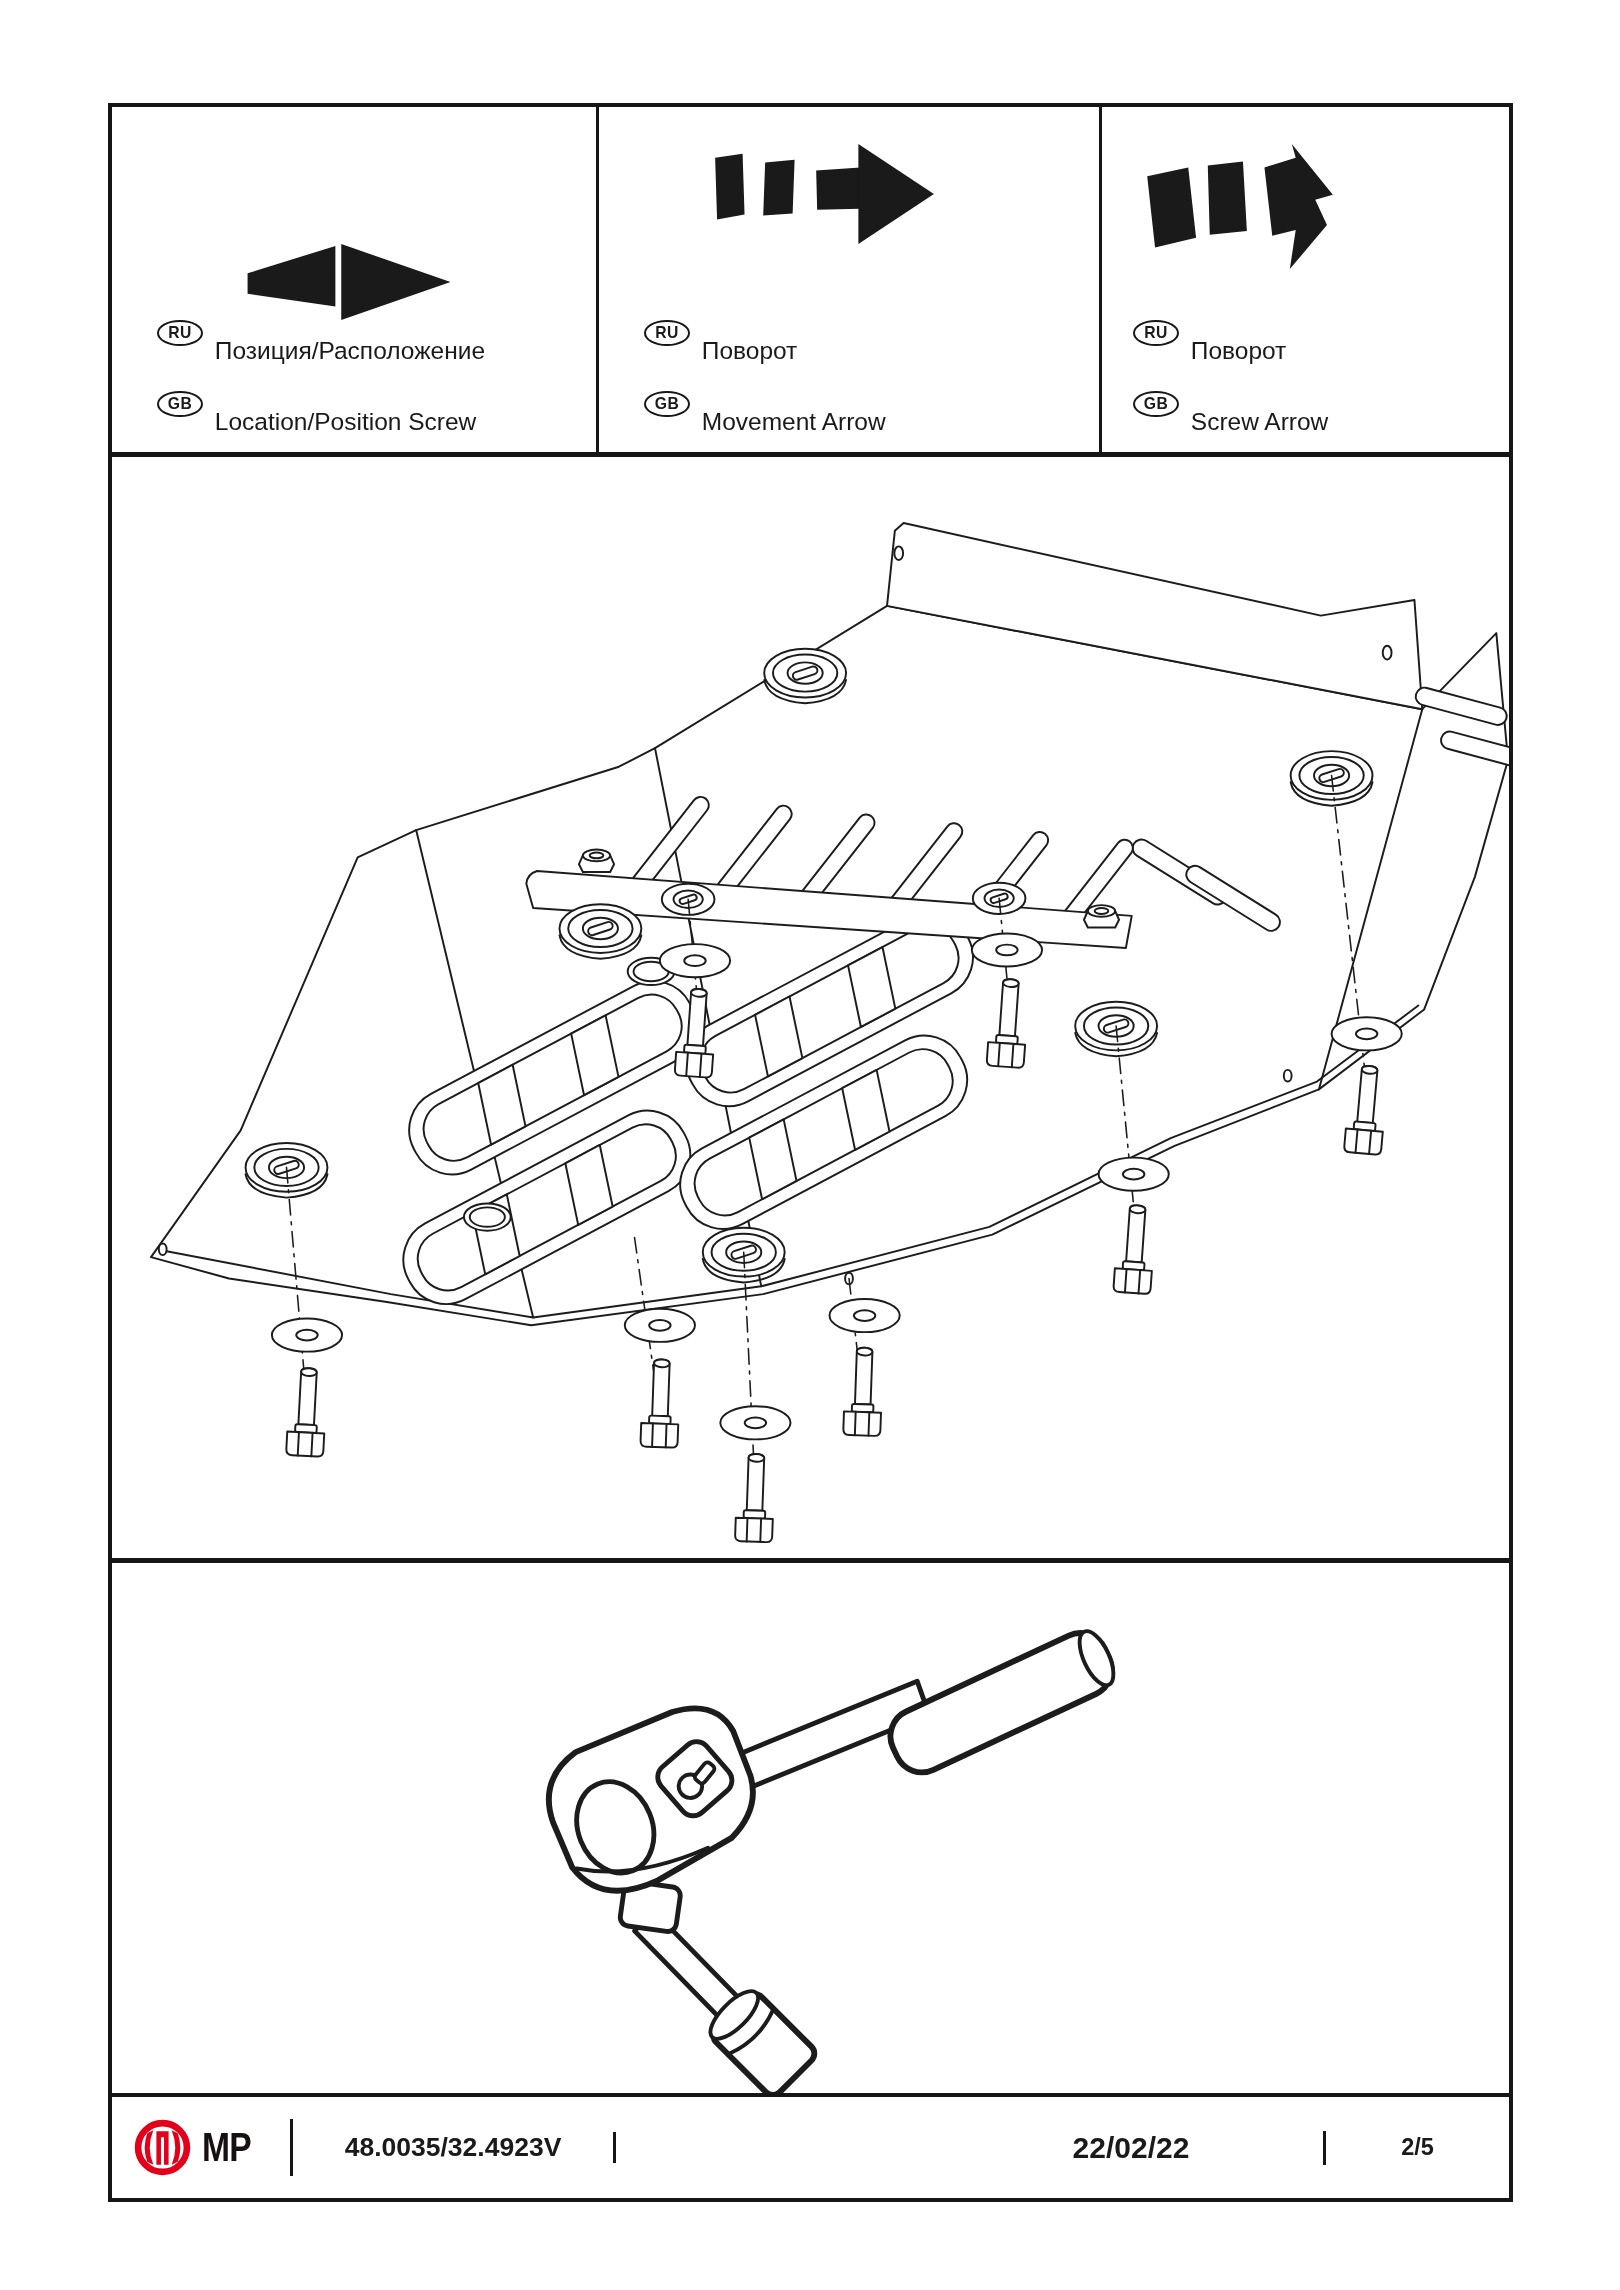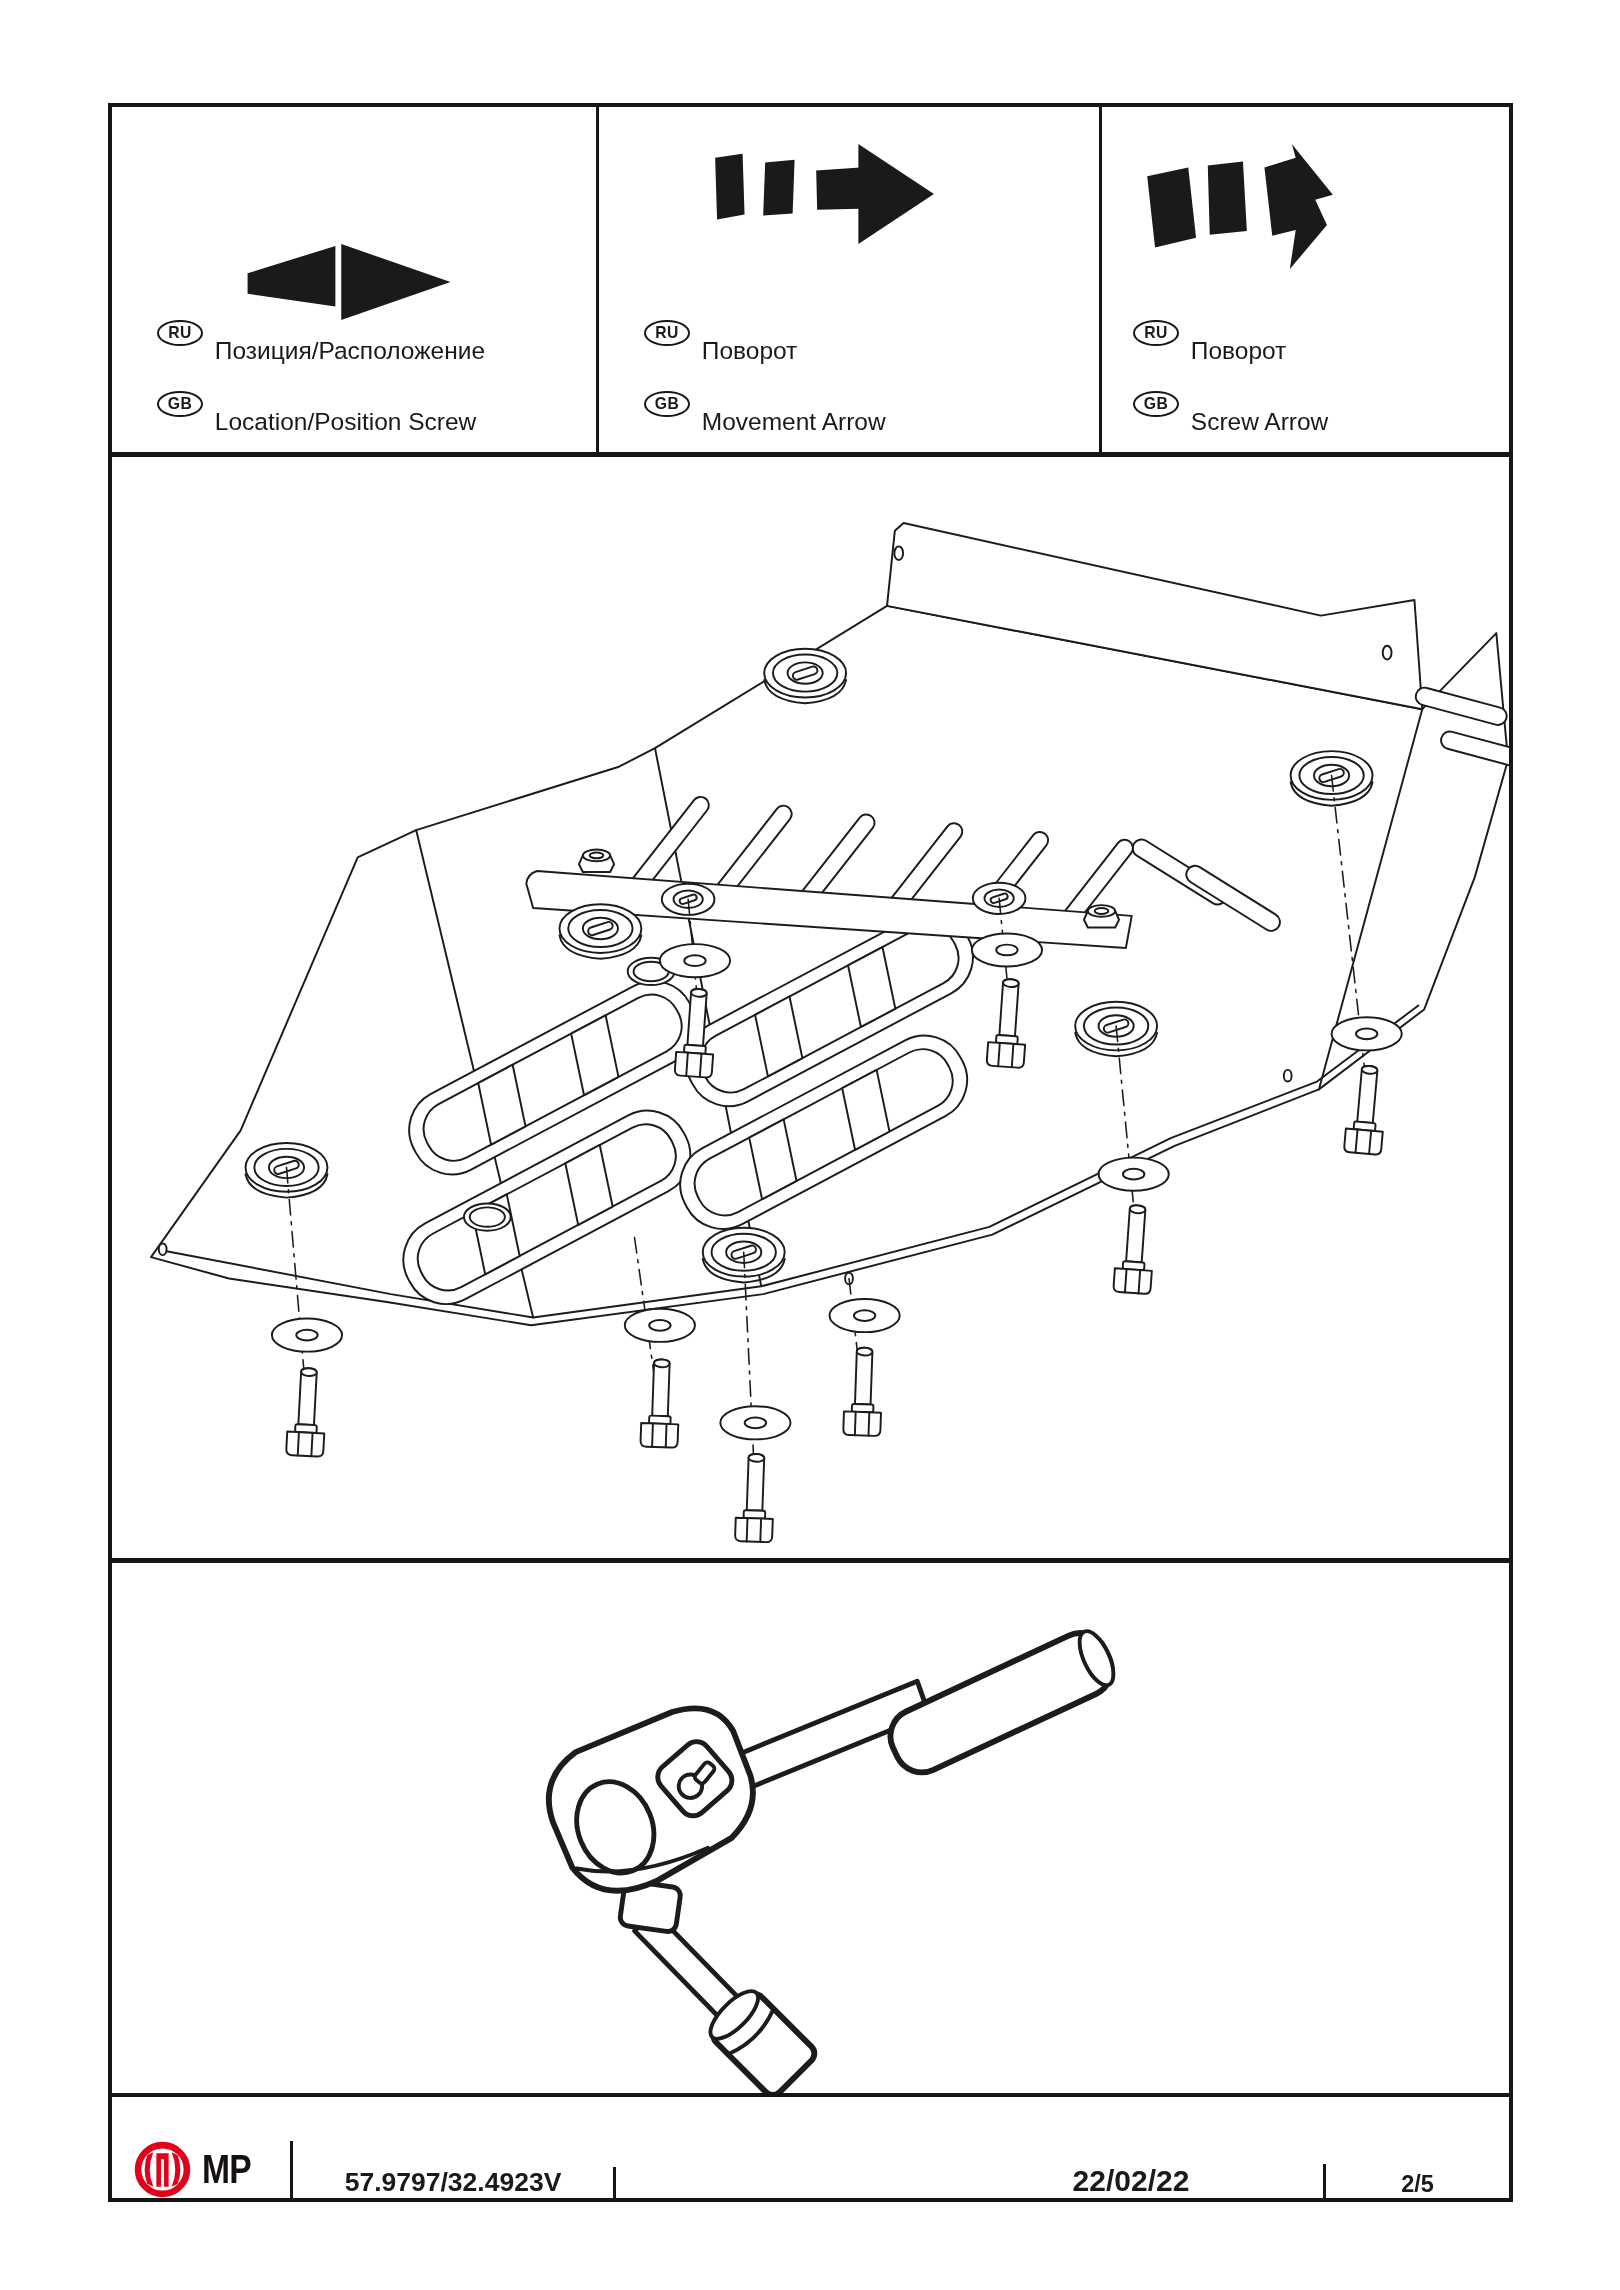--- a/index.html
+++ b/index.html
@@ -18,21 +18,21 @@
   .legend-line{display:flex;align-items:center;gap:11.8px;}
   .badge{display:inline-flex;align-items:center;justify-content:center;
          width:46px;height:26.5px;border:2.9px solid #161616;border-radius:50%;
          font-size:15.7px;font-weight:bold;letter-spacing:0.5px;flex:0 0 auto;box-sizing:border-box;}
   .legend-text{font-size:24.5px;line-height:29px;white-space:nowrap;margin-top:35px;}
   
   .diagram-section{height:1106px;min-height:1106px;position:relative;border-bottom:5.9px solid #161616;box-sizing:border-box;}
   .tool-section{height:530px;min-height:530px;position:relative;}
   .diagram-section svg,.tool-section svg{position:absolute;left:0;top:0;width:100%;height:100%;}
   
-  .footer-row{flex:1;display:flex;border-top:4.9px solid #161616;box-sizing:border-box;align-items:flex-end;}
+  .footer-row{flex:1;display:flex;border-top:4.9px solid #161616;box-sizing:border-box;align-items:center;}
   .fcell{display:flex;align-items:center;justify-content:center;box-sizing:border-box;font-weight:bold;}
   .fcell.logo{width:181px;border-right:3.9px solid #161616;justify-content:flex-start;padding-left:21.6px;gap:11.8px;}
   .fcell.part{width:323px;border-right:3.9px solid #161616;font-size:26.5px;}
   .fcell.blank{width:323px;border-right:3.9px solid #161616;}
   .fcell.date{width:387px;border-right:3.9px solid #161616;font-size:30px;}
   .fcell.pageno{flex:1;font-size:23.5px;}
   .mp-text{font-size:41px;font-weight:bold;transform:scaleX(.82);transform-origin:left center;
            letter-spacing:-1px;color:#171010;}
 </style>
 </head>
@@ -363,21 +363,21 @@
   <div class="footer-row">
     <div class="fcell logo">
       <svg width="57" height="57" viewBox="0 0 56 56">
         <circle cx="28" cy="28" r="24" fill="#ffffff" stroke="#e2001a" stroke-width="6.5"></circle>
         <path d="M13,14 Q8,28 13,42 L19,45 Q12,28 19,11 Z" fill="#e2001a"></path>
         <path d="M43,14 Q48,28 43,42 L37,45 Q44,28 37,11 Z" fill="#e2001a"></path>
         <path d="M22,12 L34,12 L34,45 L29.5,45 L29.5,18 L26.5,18 L26.5,45 L22,45 Z" fill="#e2001a"></path>
       </svg>
       <span class="mp-text">MP</span>
     </div>
-    <div class="fcell part">57.9797/32.4923V</div>
+    <div class="fcell part">48.0035/32.4923V</div>
     <div class="fcell blank"></div>
     <div class="fcell date">22/02/22</div>
     <div class="fcell pageno">2/5</div>
   </div>
 
  </div>
 </div>
 
 
 </body></html>

